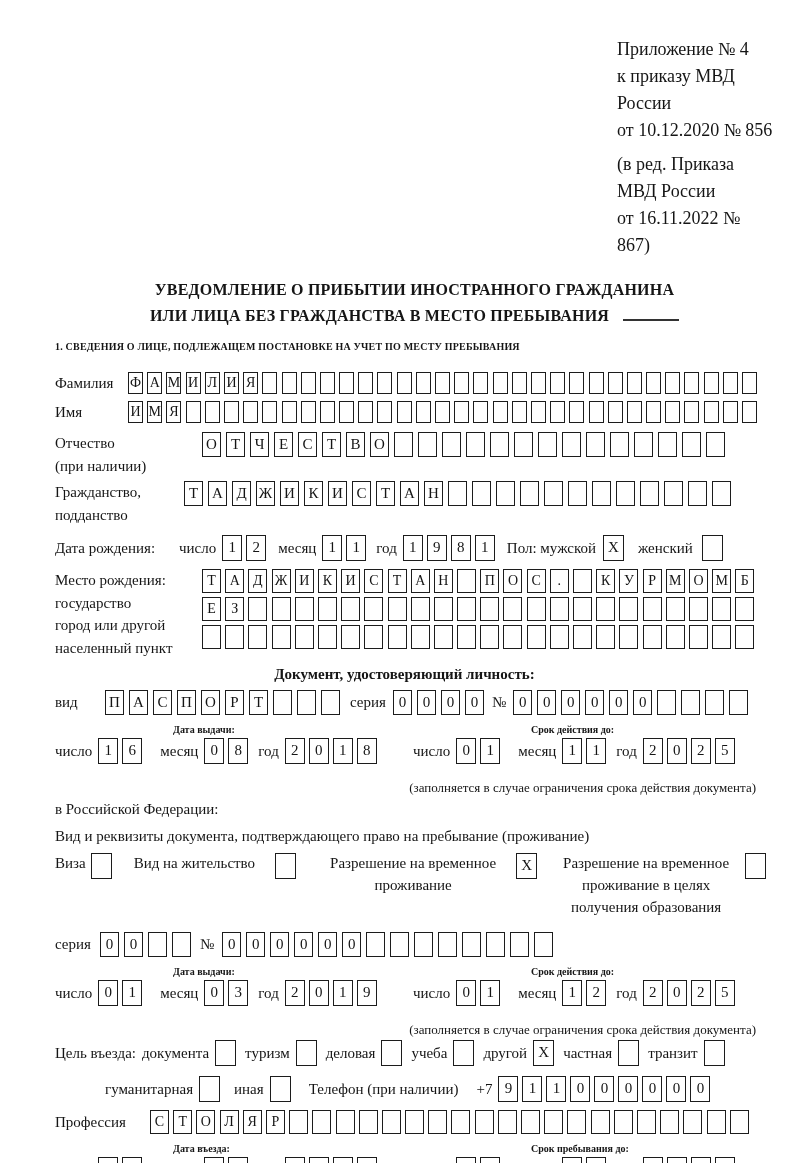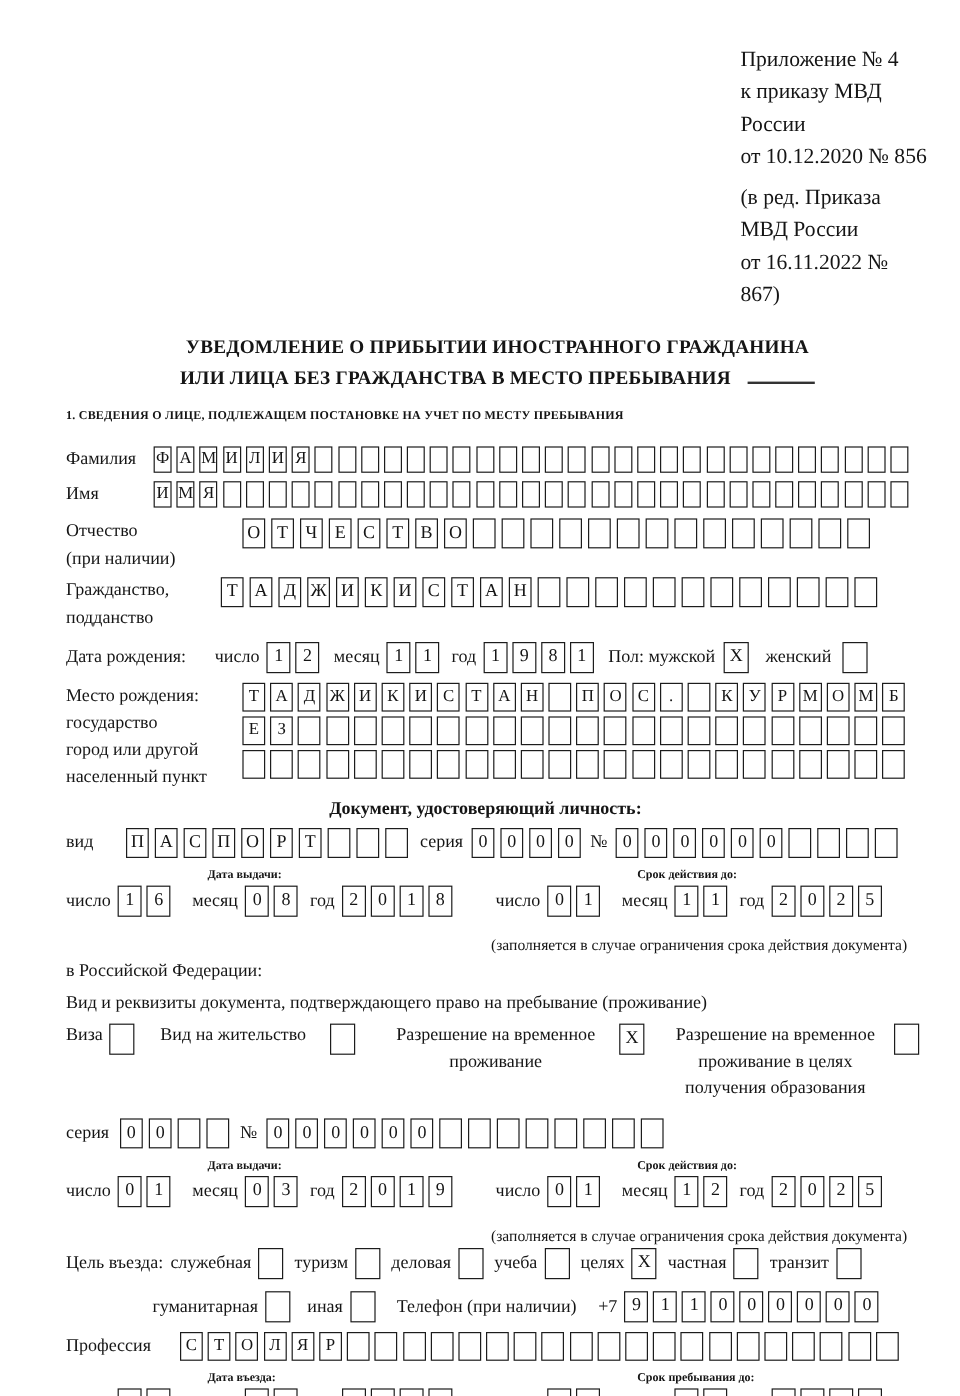--- a/index.html
+++ b/index.html
@@ -223,50 +223,50 @@
         <span class="dlabel" style="margin-left:6px;">год</span>
         <span class="boxline"><span class="bx dg">2</span><span class="bx dg">0</span><span class="bx dg">2</span><span class="bx dg">5</span></span>
       </div>
     </div>
     <div class="ds-note">(заполняется в случае ограничения срока действия документа)</div>
   </div>
 
   <div class="rowc mt8">
     <span style="margin-right:6px;text-align:right;">Цель въезда:</span>
     <span class="pgroup">
-      <span class="plabel">служебная</span>
+      <span class="plabel">документа</span>
       <span class="bx chk"></span>
     </span>
     <span class="pgroup">
       <span class="plabel">туризм</span>
       <span class="bx chk"></span>
     </span>
     <span class="pgroup">
       <span class="plabel">деловая</span>
       <span class="bx chk"></span>
     </span>
     <span class="pgroup">
       <span class="plabel">учеба</span>
       <span class="bx chk"></span>
     </span>
     <span class="pgroup">
-      <span class="plabel">целях</span>
+      <span class="plabel">другой</span>
       <span class="bx chk">X</span>
     </span>
     <span class="pgroup">
       <span class="plabel">частная</span>
       <span class="bx chk"></span>
     </span>
     <span class="pgroup" style="margin-right:0;">
       <span class="plabel">транзит</span>
       <span class="bx chk"></span>
     </span>
   </div>
 
-  <div class="rowc mt10" style="margin-left:72px;">
+  <div class="rowc mt10" style="margin-left:50px;">
     <span class="pgroup" style="margin-right:14px;">
       <span class="plabel">гуманитарная</span>
       <span class="bx chk"></span>
     </span>
     <span class="pgroup" style="margin-right:18px;">
       <span class="plabel">иная</span>
       <span class="bx chk"></span>
     </span>
     <span style="margin-right:18px;">Телефон (при наличии)</span>
     <span style="margin-right:6px;">+7</span>

